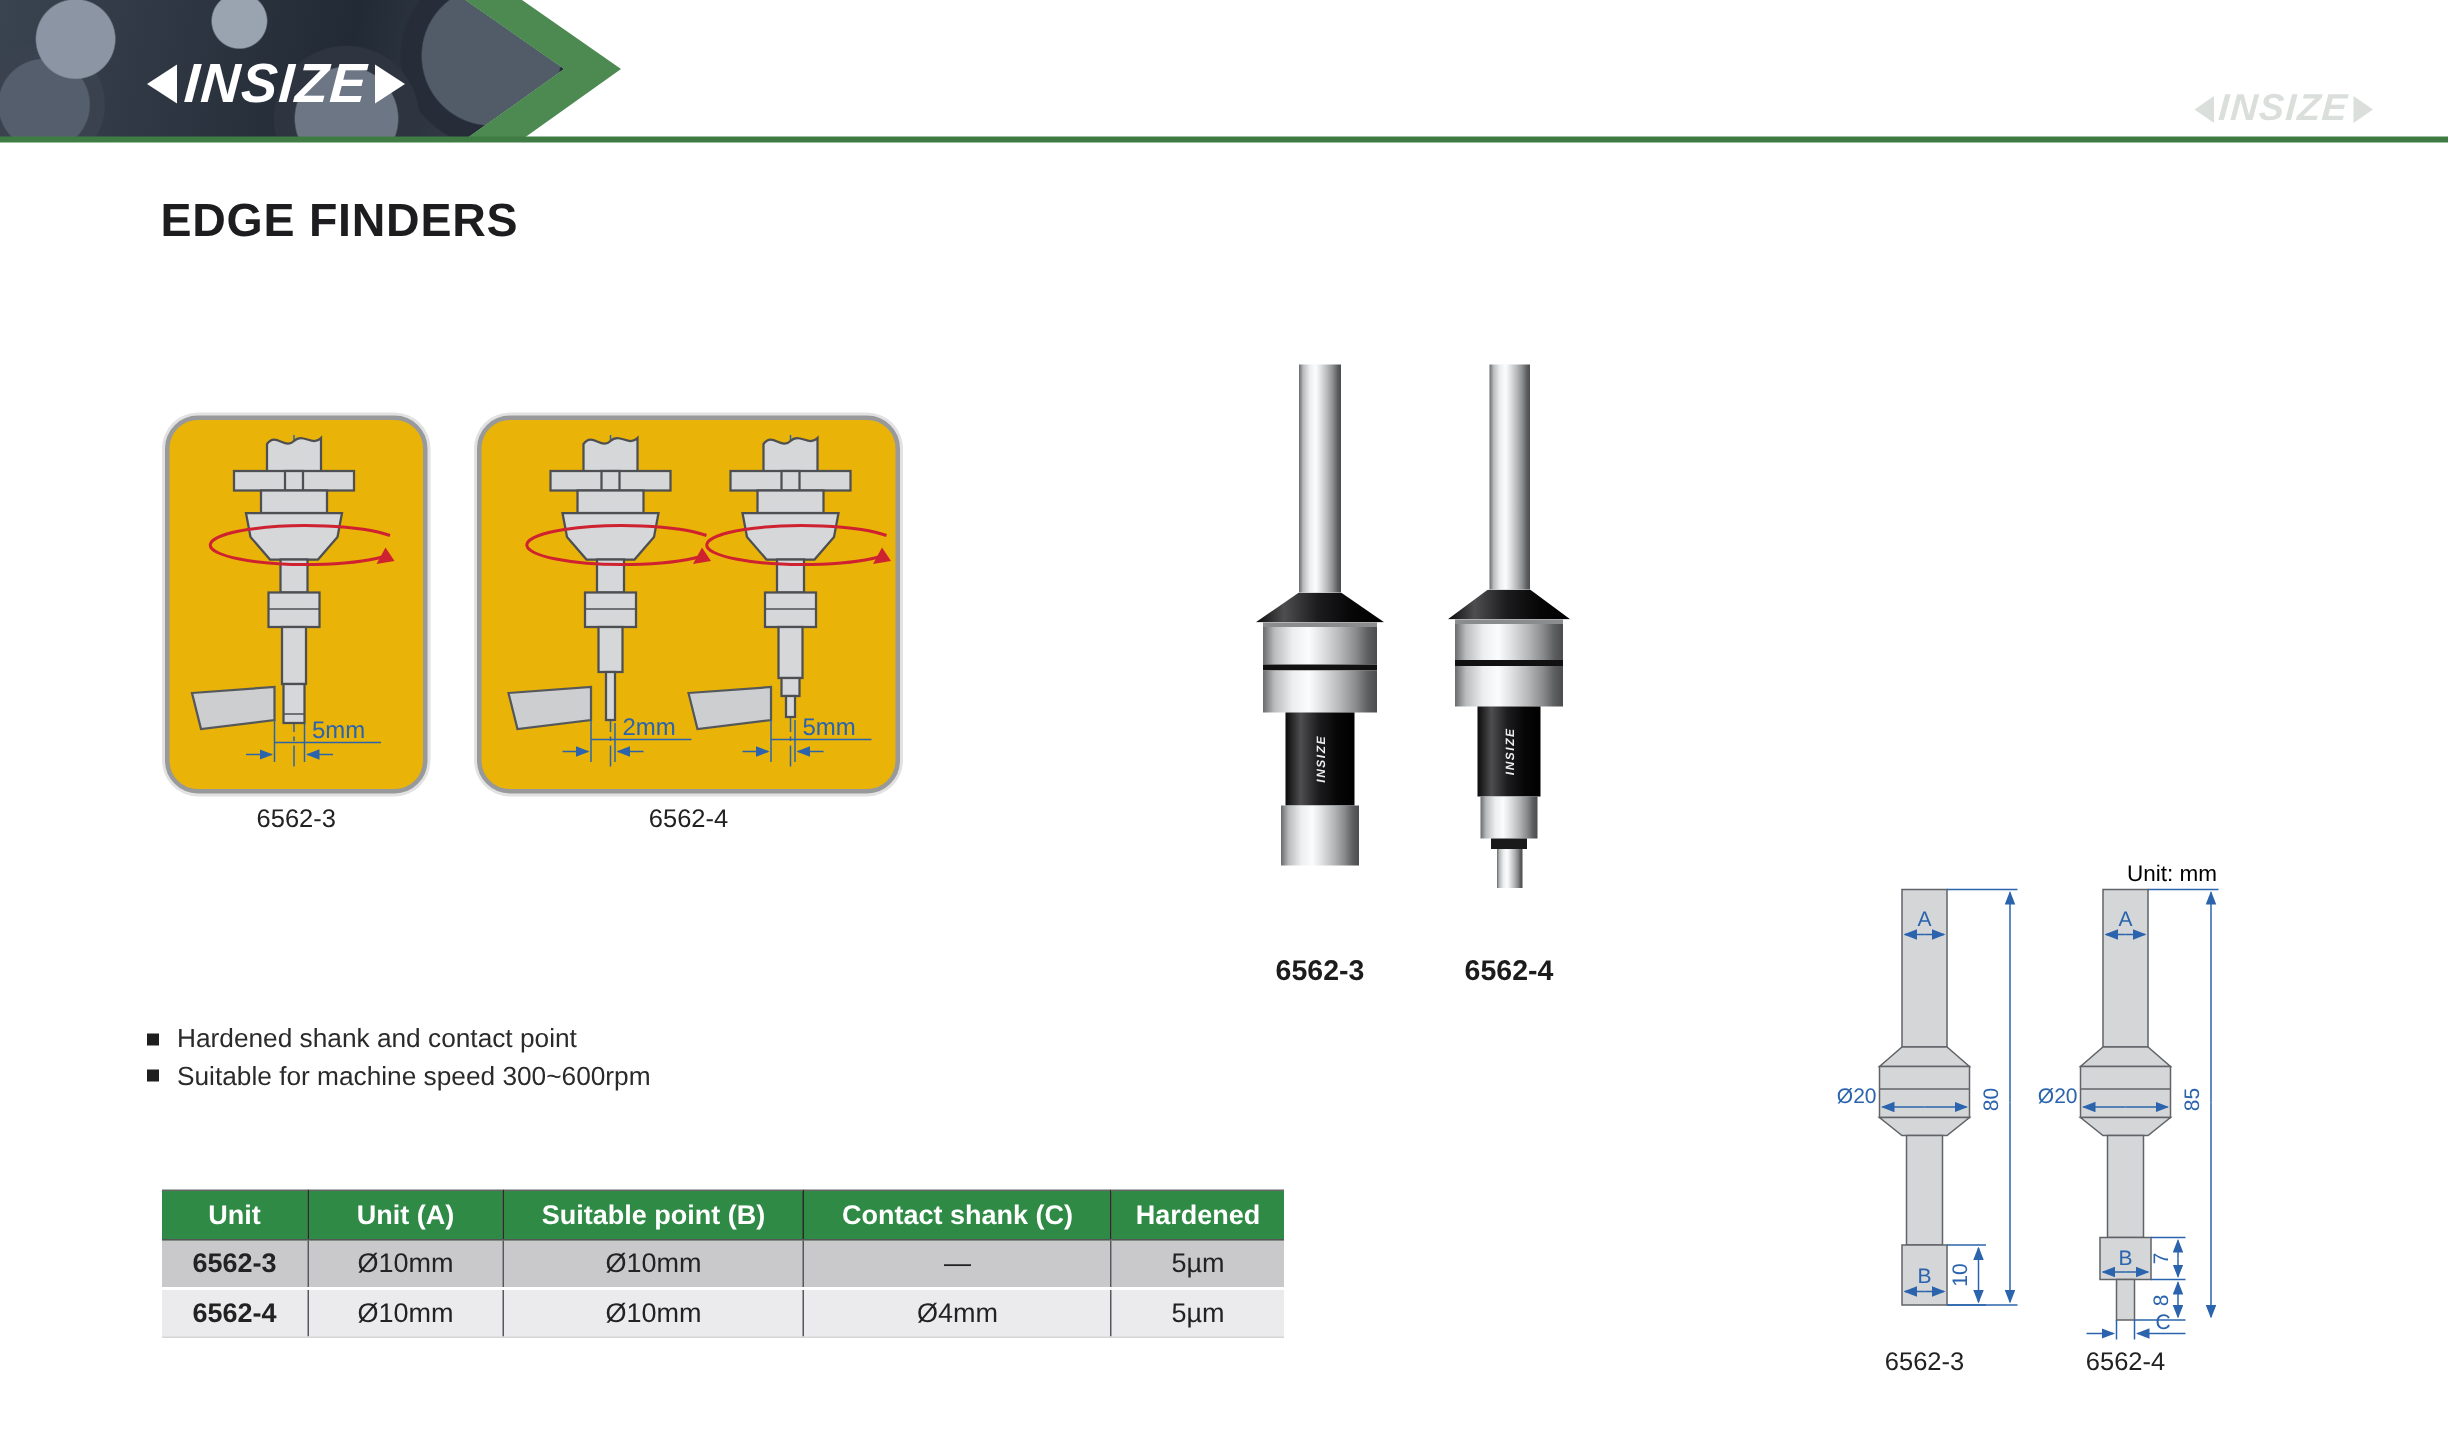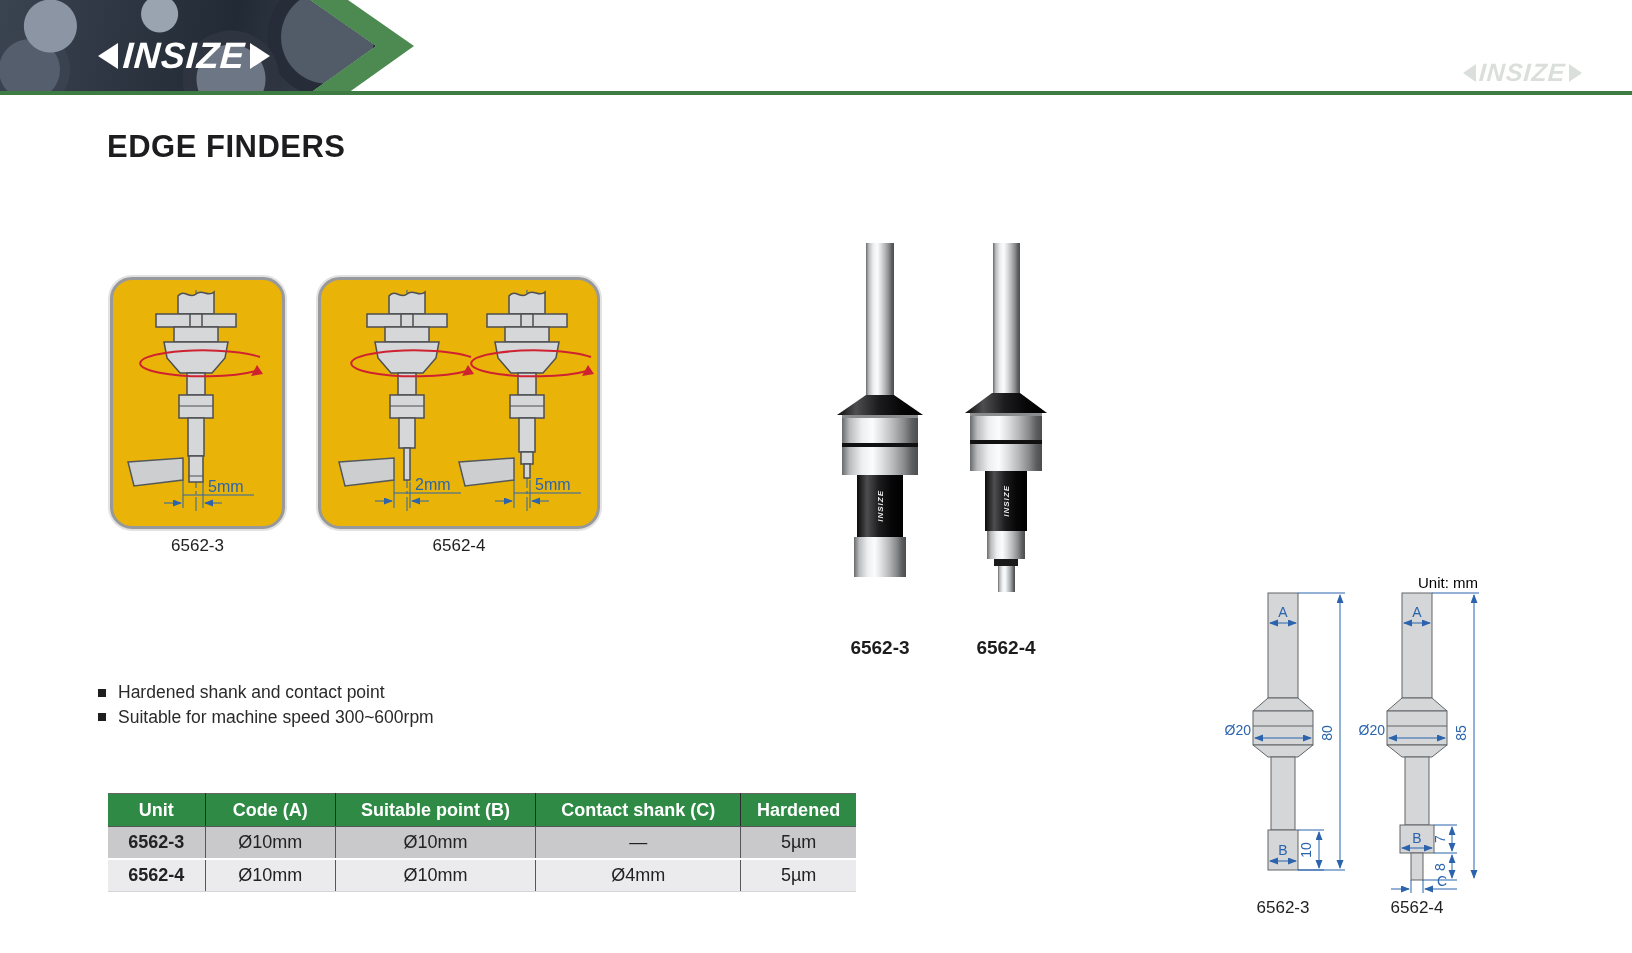--- a/index.html
+++ b/index.html
@@ -242,21 +242,21 @@
   <colgroup>
       <col style="width:13%">
       <col style="width:17.4%">
       <col style="width:26.8%">
       <col style="width:27.4%">
       <col style="width:15.4%">
     </colgroup>
   <thead>
     <tr style="background:#2f8a45;">
       <th>Unit</th>
-      <th>Code (A)</th>
+      <th>Unit (A)</th>
       <th>Suitable point (B)</th>
       <th>Contact shank (C)</th>
       <th>Hardened</th>
     </tr>
   </thead>
   <tbody>
     <tr style="background:#c9c9cb;">
       <td>6562-3</td>
       <td>Ø10mm</td>
       <td>Ø10mm</td>

